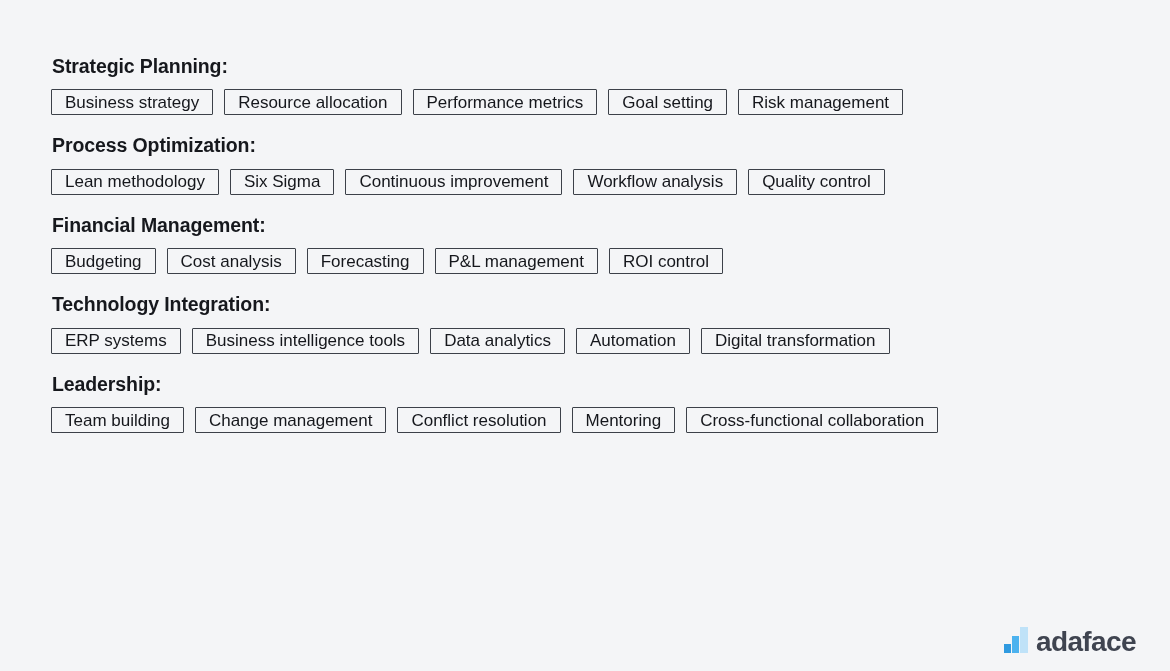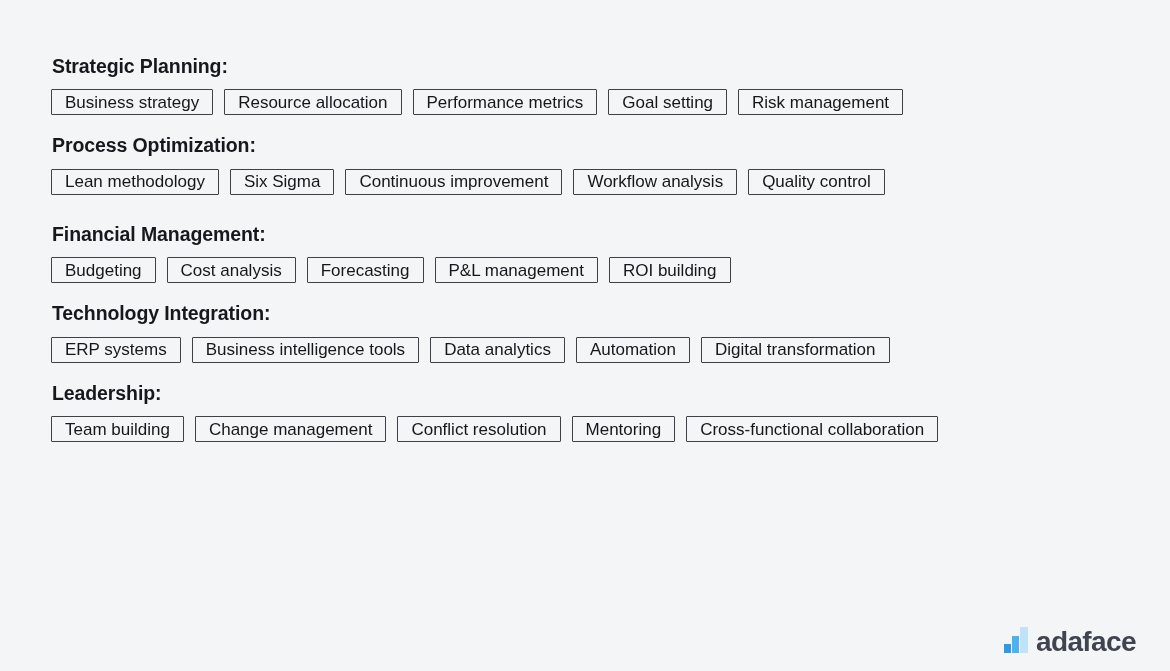--- a/index.html
+++ b/index.html
@@ -56,21 +56,21 @@
     background: #f4f5f7;
     color: #15171c;
     font-size: 17px;
     line-height: 1;
     white-space: nowrap;
     border-radius: 1px;
   }
 
   
   .section.s1 { margin-bottom: 20px; }
-  .section.s2 { margin-bottom: 29px; }
+  .section.s2 { margin-bottom: 20px; }
   .section.s3 { margin-bottom: 20px; }
   .section.s4 { margin-bottom: 20px; }
 
   
   .brand {
     position: absolute;
     right: 34px;
     bottom: 16px;
     display: flex;
     gap: 8px;
@@ -117,21 +117,21 @@
     </div>
   </div>
 
   <div class="section s3">
     <h2 class="section-heading">Financial Management:</h2>
     <div class="chips">
       <div class="chip">Budgeting</div>
       <div class="chip">Cost analysis</div>
       <div class="chip">Forecasting</div>
       <div class="chip">P&amp;L management</div>
-      <div class="chip">ROI building</div>
+      <div class="chip">ROI control</div>
     </div>
   </div>
 
   <div class="section s4">
     <h2 class="section-heading">Technology Integration:</h2>
     <div class="chips">
       <div class="chip">ERP systems</div>
       <div class="chip">Business intelligence tools</div>
       <div class="chip">Data analytics</div>
       <div class="chip">Automation</div>

